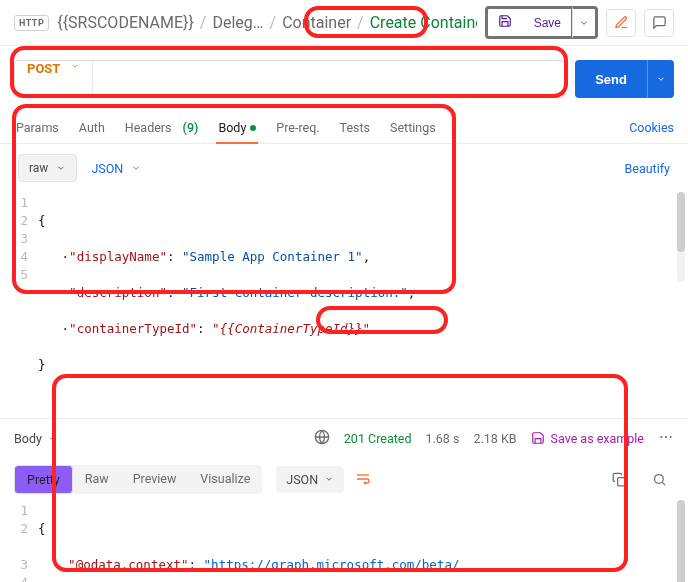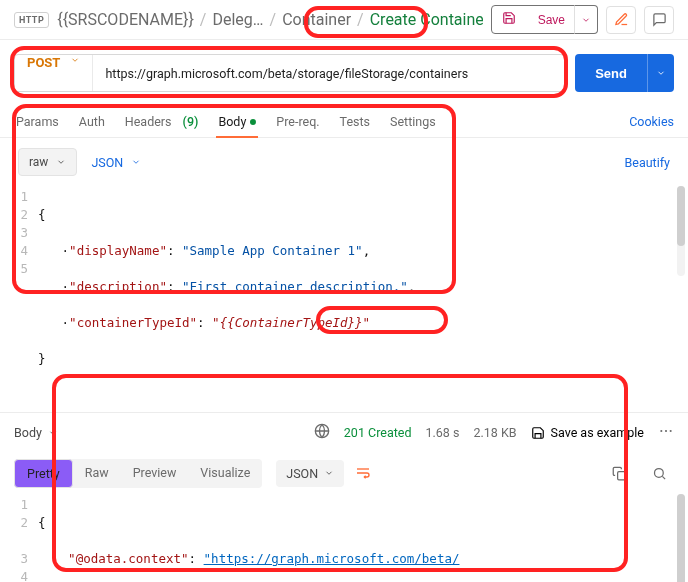--- a/index.html
+++ b/index.html
@@ -12,39 +12,39 @@
     height: 582px;
     overflow: hidden;
     position: relative;
   }
   .header {
     display: flex;
     align-items: center;
     padding: 8px 14px;
     gap: 8px;
     border-bottom: 1px solid #ececec;
-    height: 40px;
+    height: 46px;
   }
   .http-badge {
     font-size: 9px;
     font-weight: 700;
     color: #6b6b6b;
     border: 1px solid #d0d0d0;
     border-radius: 3px;
     padding: 2px 4px;
     letter-spacing: 0.5px;
   }
   .breadcrumb { display: flex; align-items: center; gap: 6px; color: #6b6b6b; font-size: 16px; flex: 1; overflow: hidden; white-space: nowrap; }
   .breadcrumb .sep { color: #bdbdbd; }
   .breadcrumb .current { color: #15803d; font-weight: 400; }
   .hdr-right { display: flex; align-items: center; gap: 8px; }
   .hdr-btn {
     display: inline-flex; align-items: center; gap: 22px;
-    border: 1px solid #737373; border-radius: 4px;
-    padding: 5px 10px; font-size: 12px; color: #be185d;
+    border: 3px solid #737373; border-radius: 4px;
+    padding: 5px 10px; font-size: 12px; color: #4c1d95;
     background: #fff; cursor: pointer;
   }
   .split-trailing {
     border-left: 1px solid #e0e0e0; padding: 5px 6px;
     display:inline-flex; align-items:center; margin-left: -2px;
   }
   .icon-btn {
     border: 1px solid #e0e0e0; border-radius: 4px;
     width: 30px; height: 28px; display:inline-flex; align-items:center; justify-content:center;
     background:#fff; cursor:pointer; color:#6b6b6b;
@@ -94,21 +94,21 @@
   .v { color:#a31515; font-style: italic; }
   .p { color:#111; }
   .us { color:#0066bf; text-decoration: underline; }
   .li1 { border-left:1px solid #e6e6e6; margin-left: -6px; padding-left: 6px; }
   .divider { height:1px; background:#ececec; }
   .resp-header { display:flex; align-items:center; gap:14px; padding:10px 14px; }
   .resp-body { color:#4a4a4a; font-size:12.5px; display:flex; align-items:center; gap:6px; cursor:pointer; }
   .status-chip { color:#0a8f3b; font-size:12.5px; display:flex; align-items:center; gap:6px; }
   .globe-icon { color:#6b6b6b; }
   .mut { color:#6b6b6b; font-size:12.5px; }
-  .save-ex { display:flex; align-items:flex-end; gap:6px; color:#000000; font-size:12.5px; cursor:pointer; }
+  .save-ex { display:flex; align-items:flex-start; gap:6px; color:#a21caf; font-size:12.5px; cursor:pointer; }
   .dots-btn { cursor:pointer; color:#6b6b6b; }
   .view-tabs { display:flex; align-items:center; gap:4px; padding:6px 14px; }
   .seg { background:#f3f3f3; border-radius:4px; display:flex; }
   .seg .seg-item { padding:6px 12px; font-size:12.5px; color:#6b6b6b; cursor:pointer; }
   .seg .seg-item.active { background:#8b5cf6; border:1px solid #e3e3e3; border-radius:4px; color:#222; }
   .json-drop { display:flex; align-items:center; gap:6px; background:#f3f3f3; border-radius:4px; padding:6px 10px; font-size:12.5px; color:#4a4a4a; cursor:pointer; margin-left:10px; }
   .wrap-btn { width:30px; height:30px; display:flex; align-items:center; justify-content:center; cursor:pointer; color:#ff6c37; }
   .view-right { margin-left:auto; display:flex; gap:10px; }
   .hi-red {
     position:absolute; border:4px solid #f22; border-radius:14px; pointer-events:none;
@@ -167,21 +167,20 @@
 <div class="req-row">
   <div class="method-url">
     <div class="method">
       <span>POST</span>
       <span class="chev">
           <svg width="10" height="10" viewBox="0 0 24 24" fill="none" stroke="currentColor" stroke-width="2">
             <polyline points="6 9 12 15 18 9"></polyline>
           </svg>
         </span>
     </div>
-    <div class="url">https://graph.microsoft.com/beta/storage/fileStorage/containers</div>
   </div>
   <div class="send-wrap">
     <button class="send-btn">Send</button>
     <button class="send-drop">
       <span class="chev">
           <svg width="10" height="10" viewBox="0 0 24 24" fill="none" stroke="#fff" stroke-width="2">
             <polyline points="6 9 12 15 18 9"></polyline>
           </svg>
         </span>
     </button>

